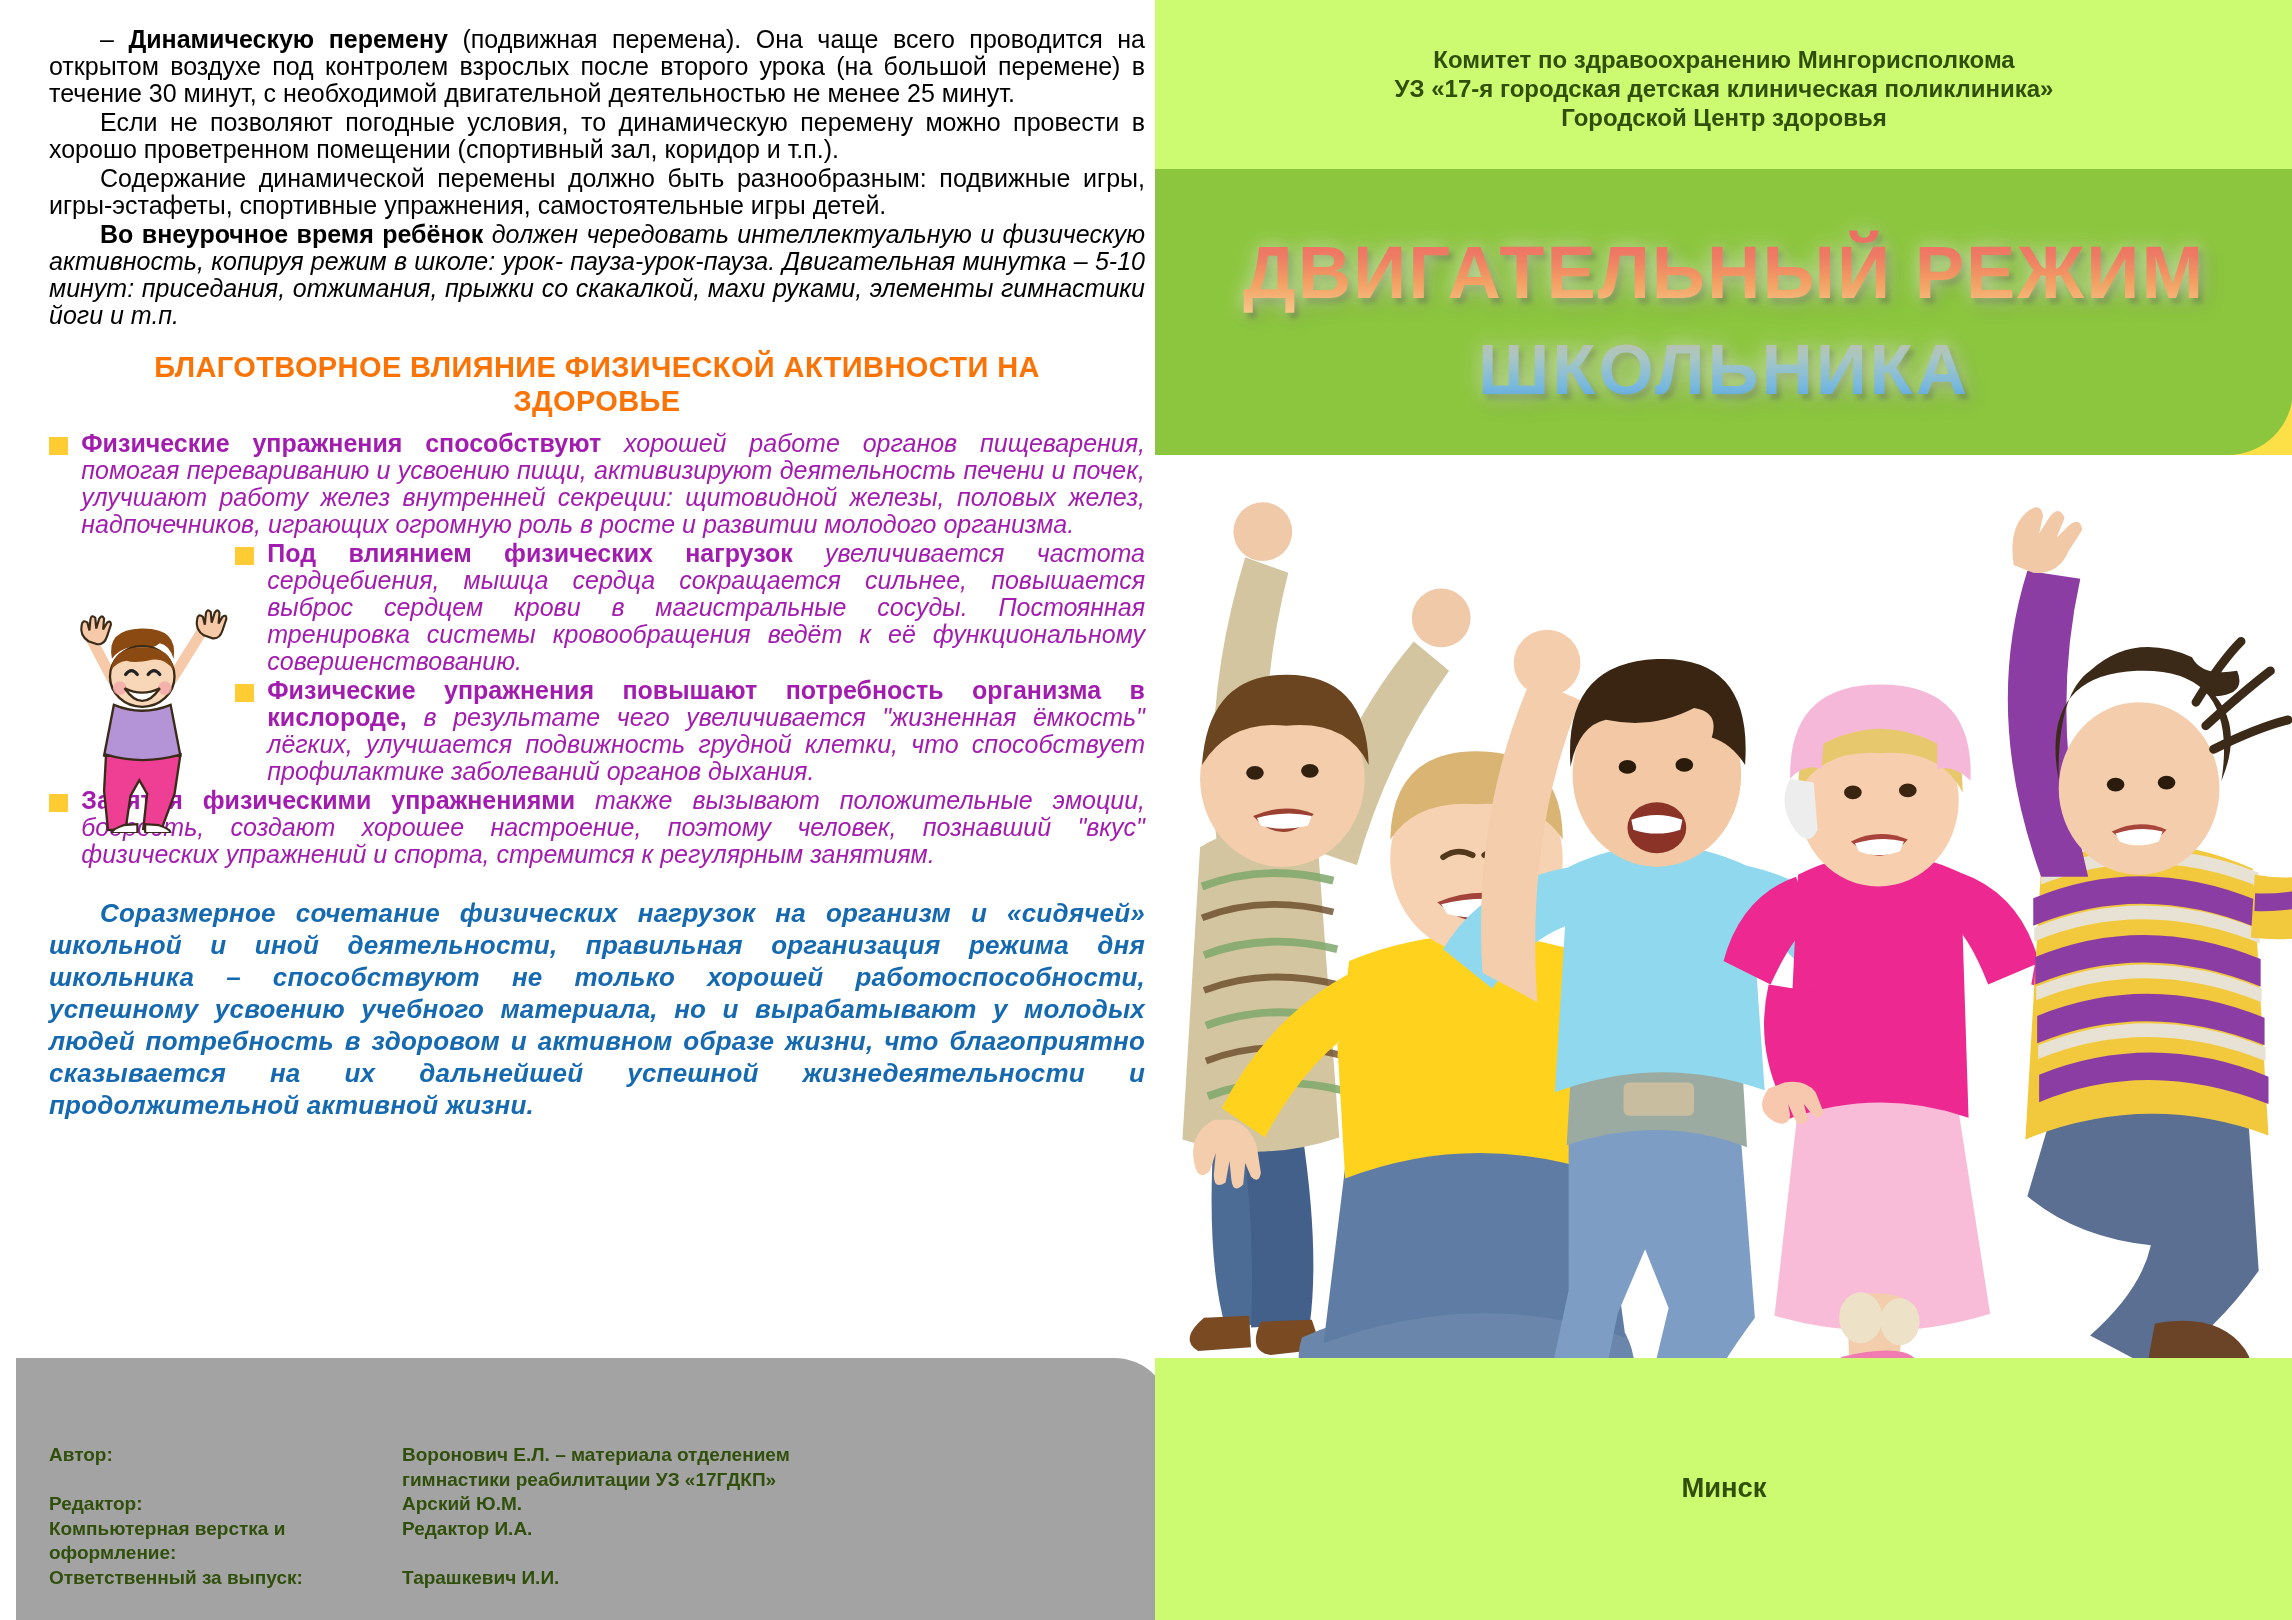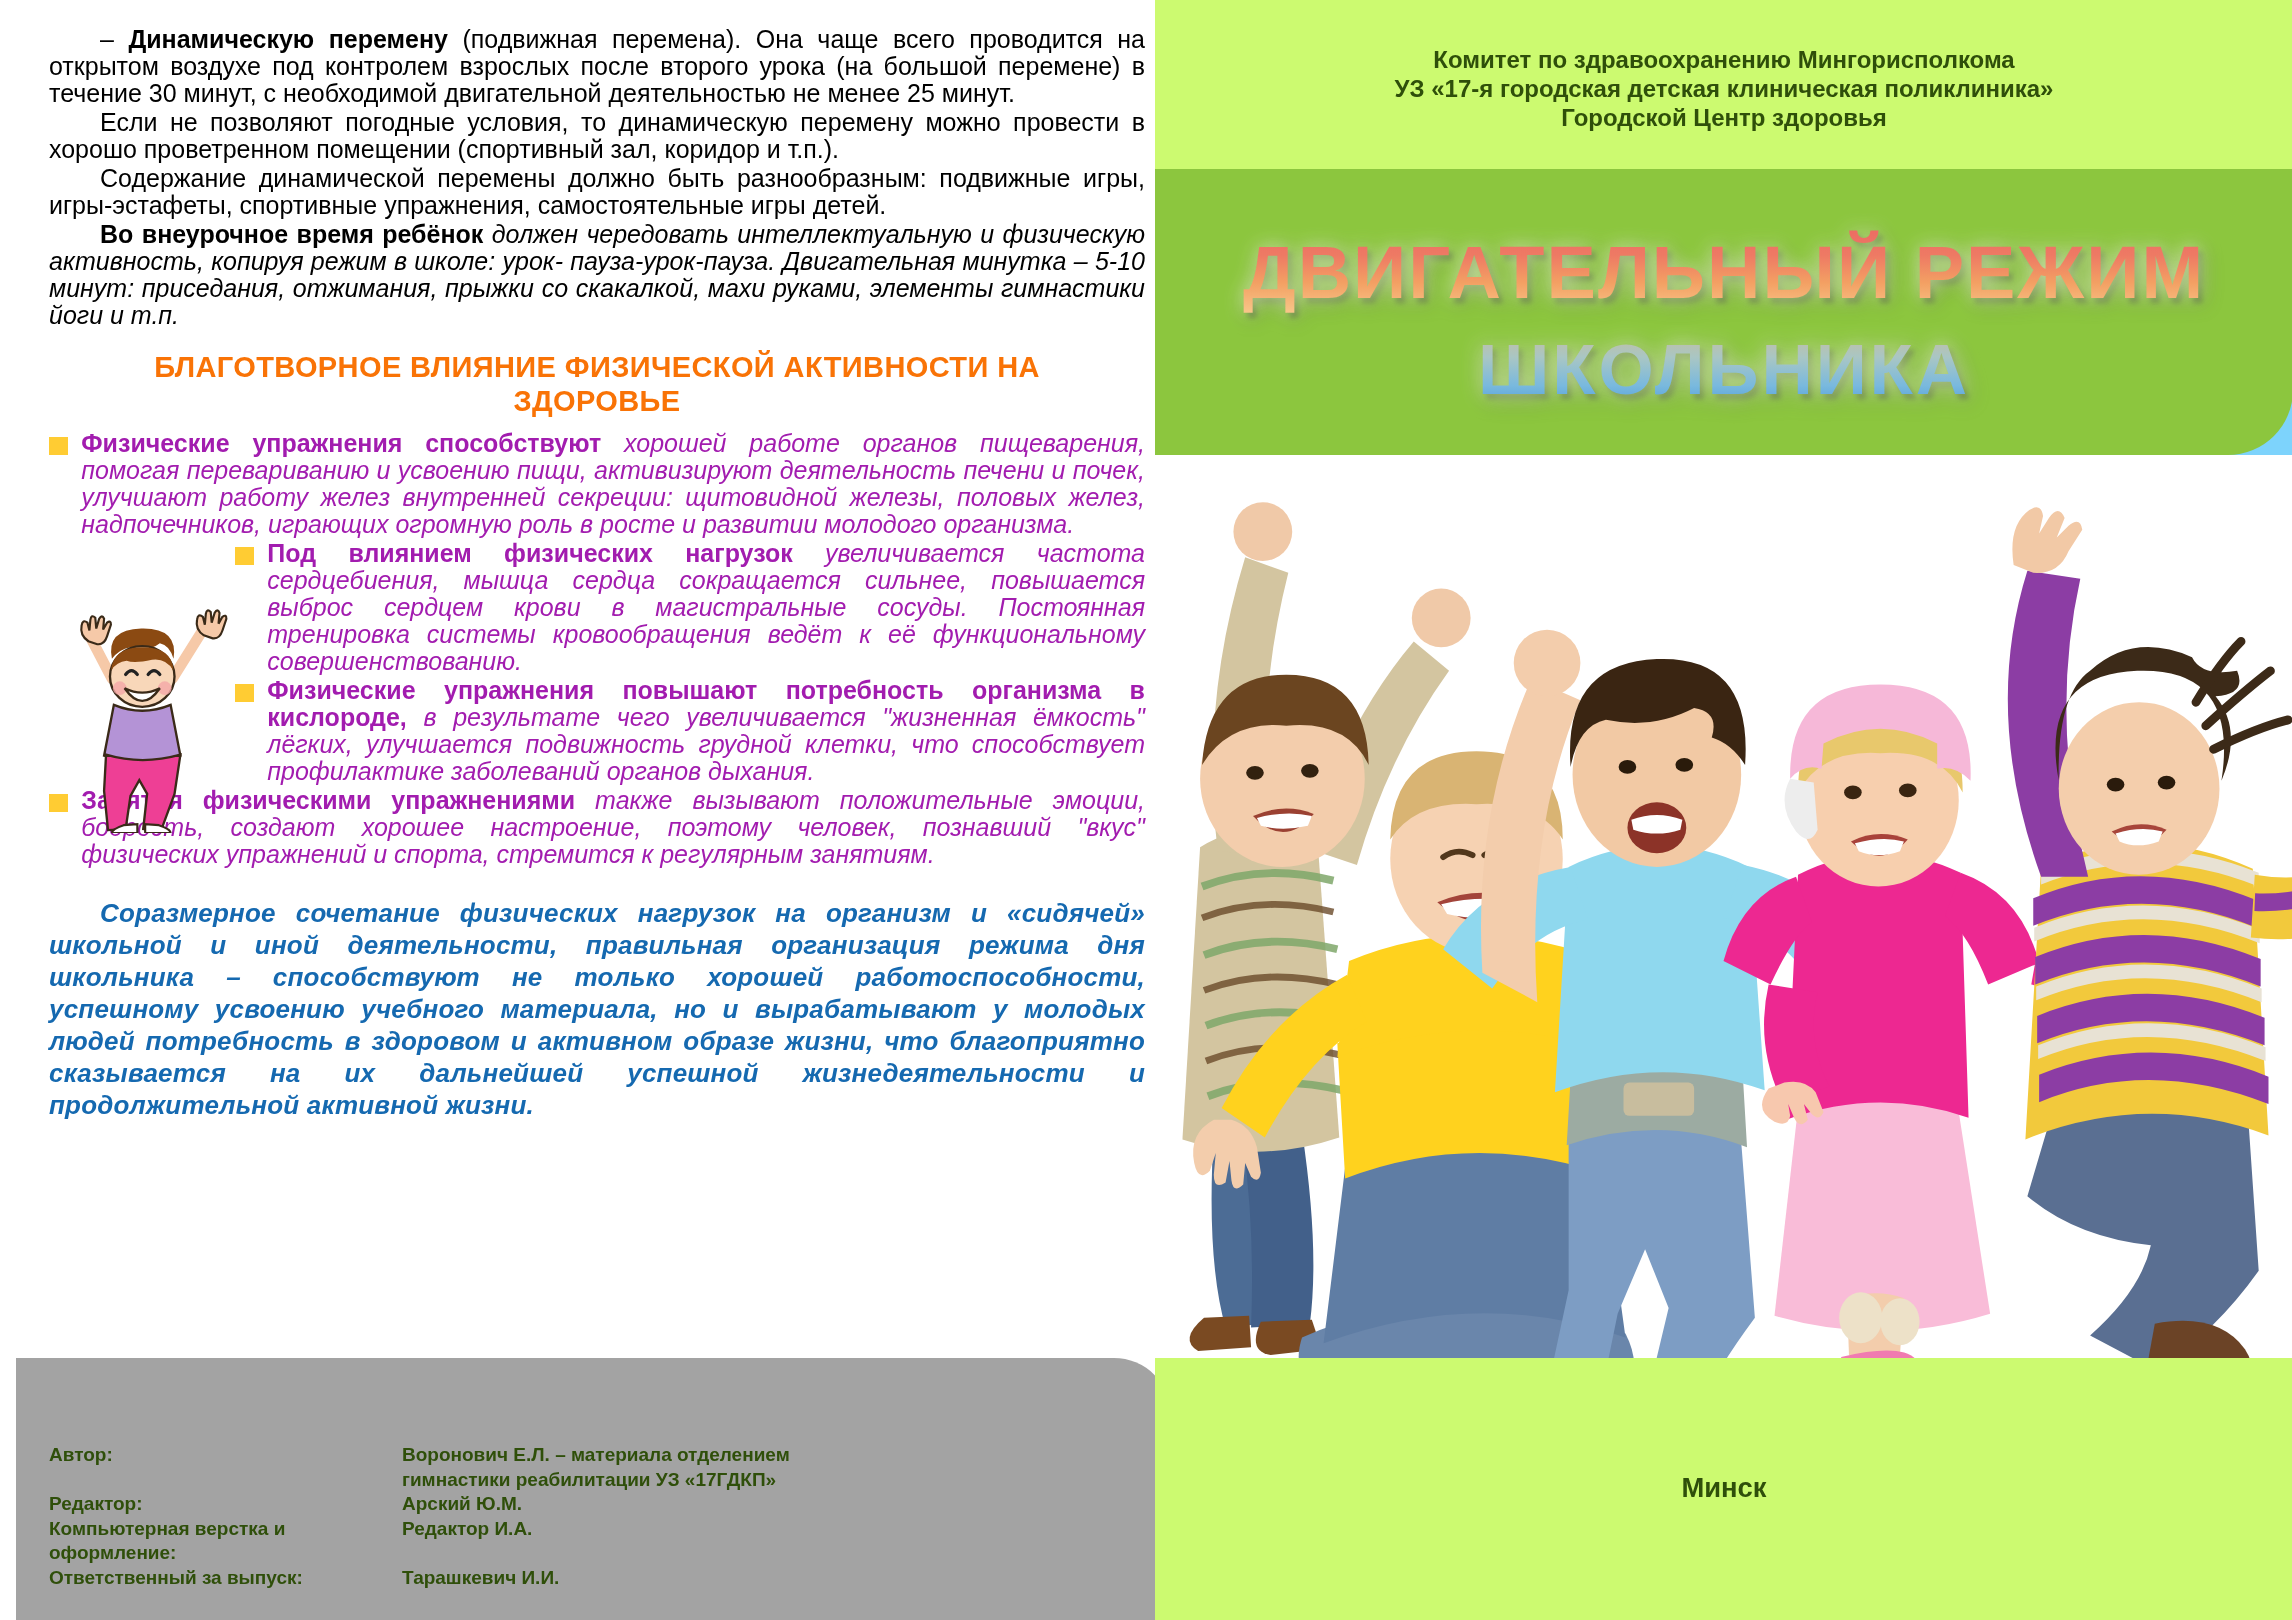--- a/index.html
+++ b/index.html
@@ -46,21 +46,21 @@
   #footer-band{position:absolute;left:0;top:1358px;width:1155px;height:262px;
      background:#a3a3a3;border-top-right-radius:57px;}
   #credits{position:absolute;left:33px;top:85px;width:1078px;
      font-size:19px;line-height:24.5px;color:#2F4F0A;font-weight:bold;}
   .credit-row{display:flex;}
   .credit-label{width:353px;flex:0 0 353px;}
   .credit-value{flex:1 1 auto;}
 
   
   #right-panel{position:absolute;left:1155px;top:0;width:1138px;height:1176px;
-     background:#7dd3fc;}
+     background:#fde047;}
 
   #org-header{position:absolute;left:0;top:0;width:1138px;height:169px;
      background:#CCFA70;}
   #org-lines{position:absolute;left:0;top:45px;width:1138px;text-align:center;
      color:#2F4F0A;font-weight:bold;font-size:24px;line-height:29px;}
 
   #title-block{position:absolute;left:0;top:169px;width:1138px;height:286px;
      background:#8CC63E;border-bottom-right-radius:65px;}
   .title-art{position:absolute;width:100%;text-align:center;
      font-weight:bold;text-transform:uppercase;}

